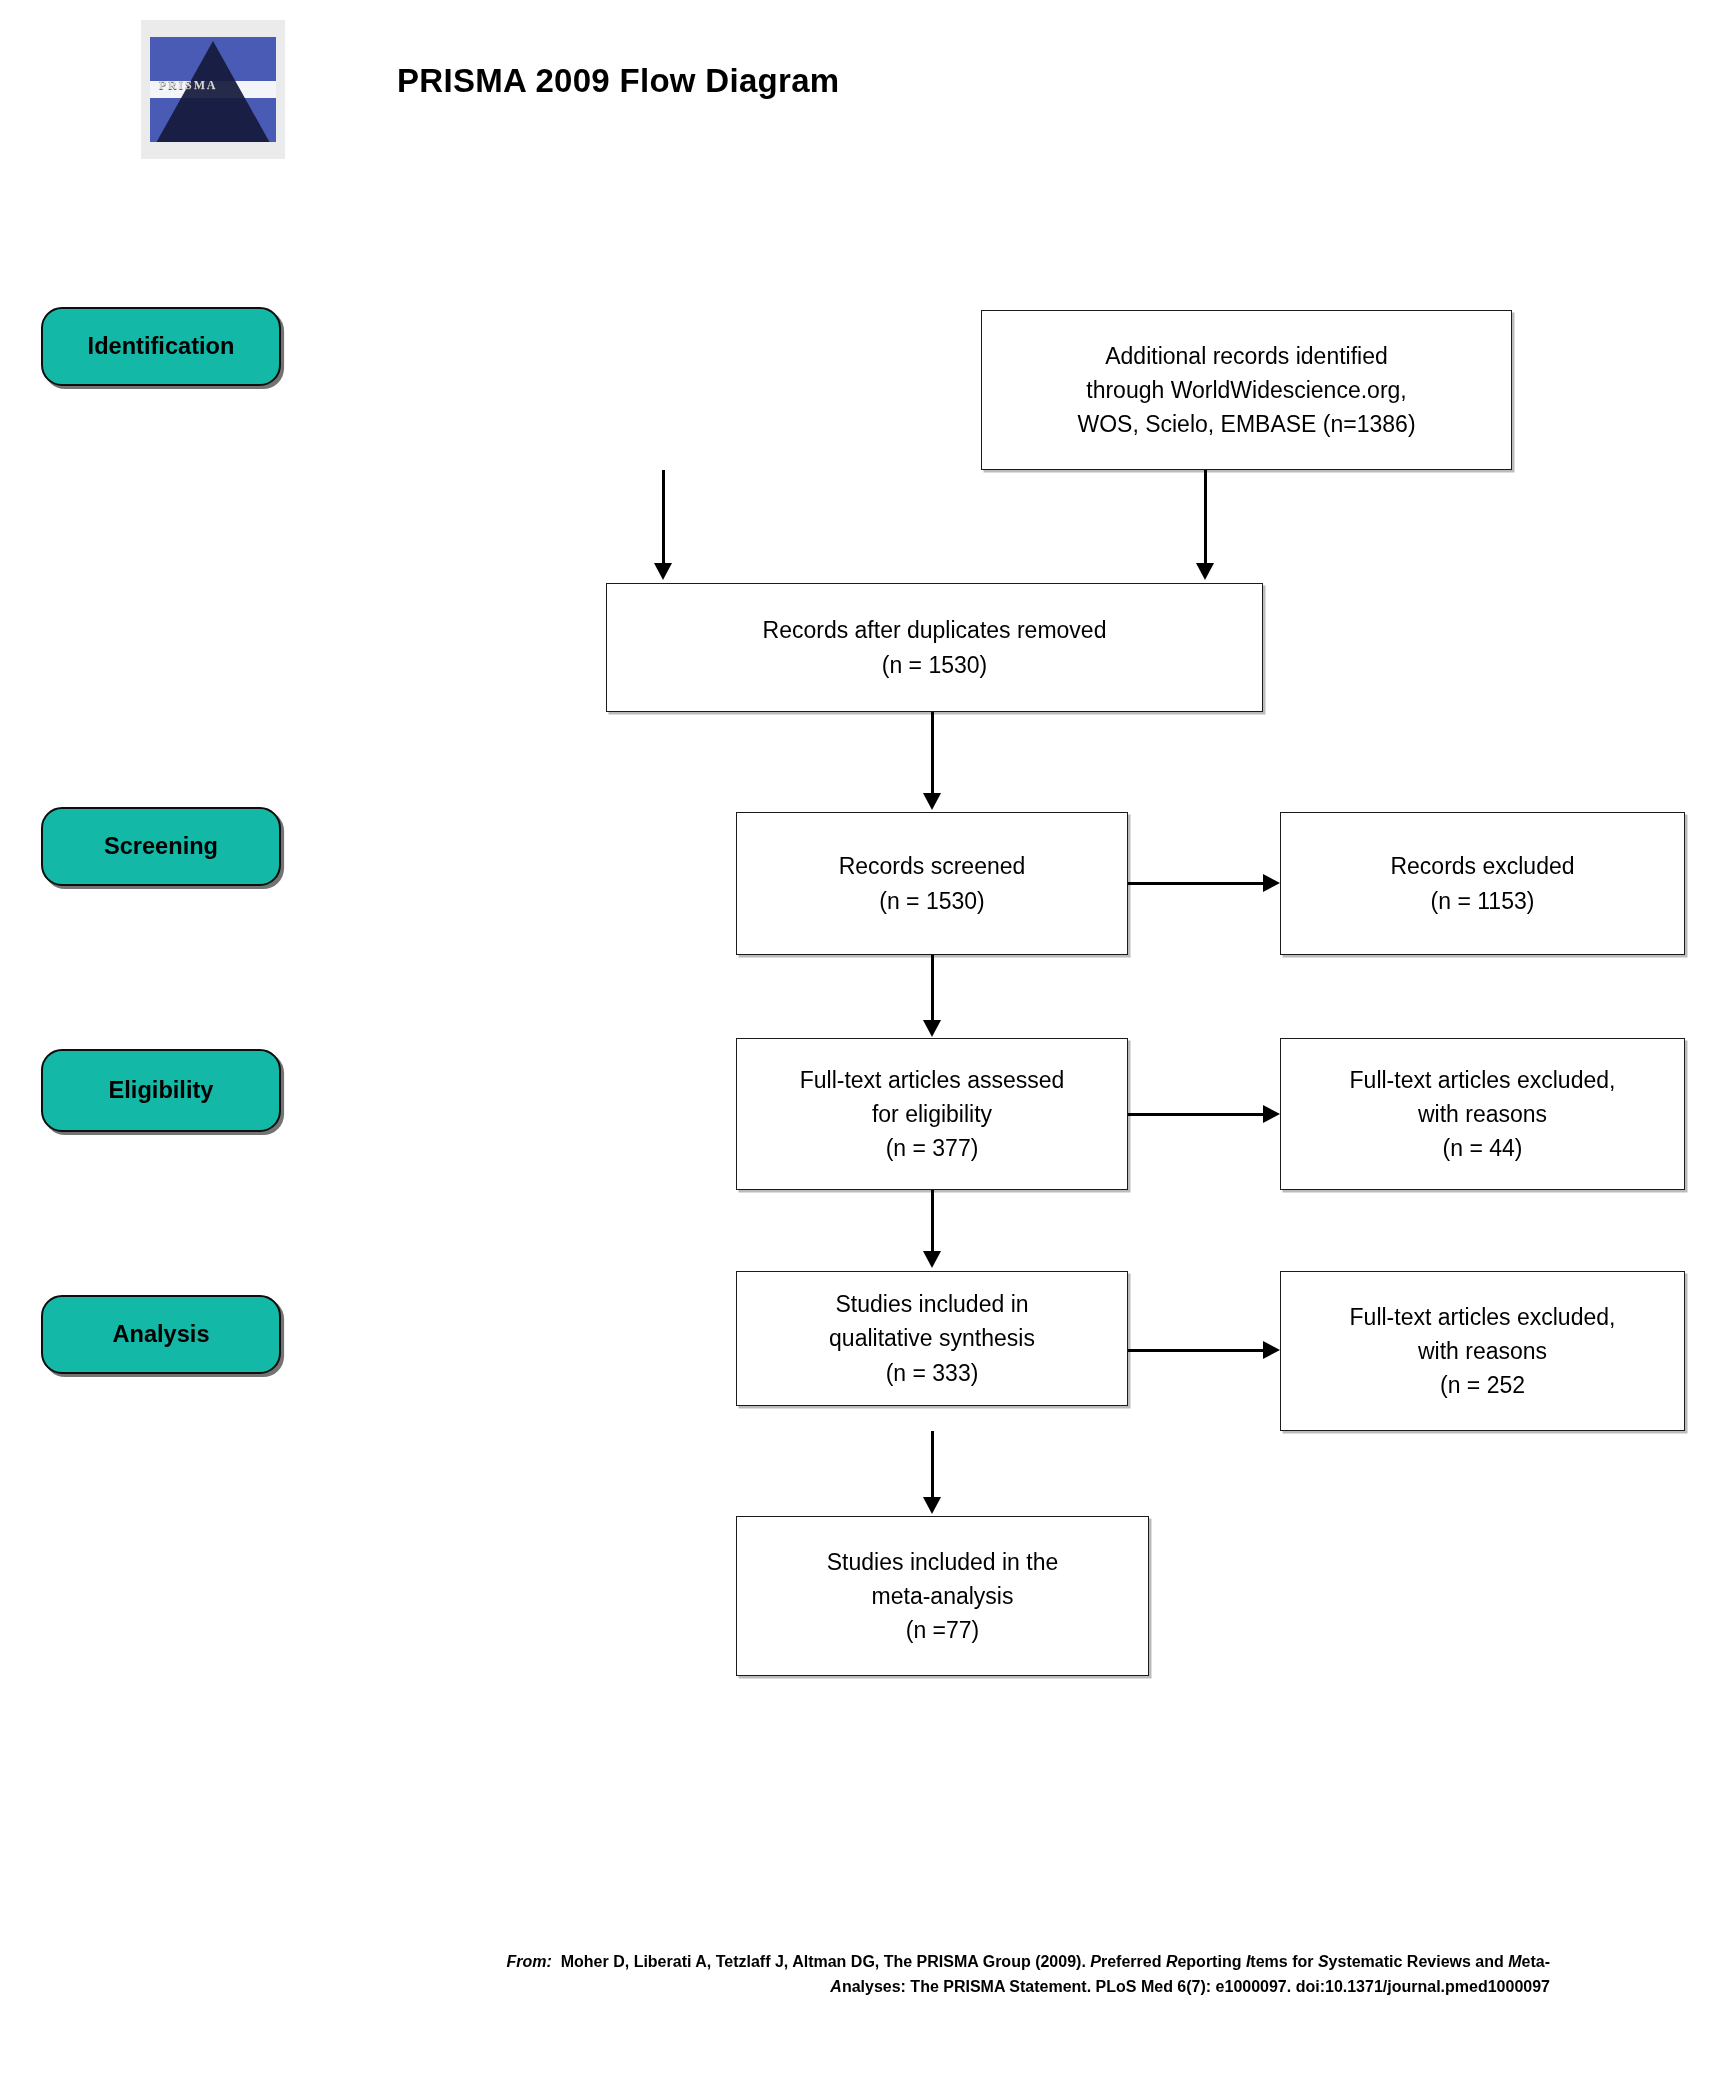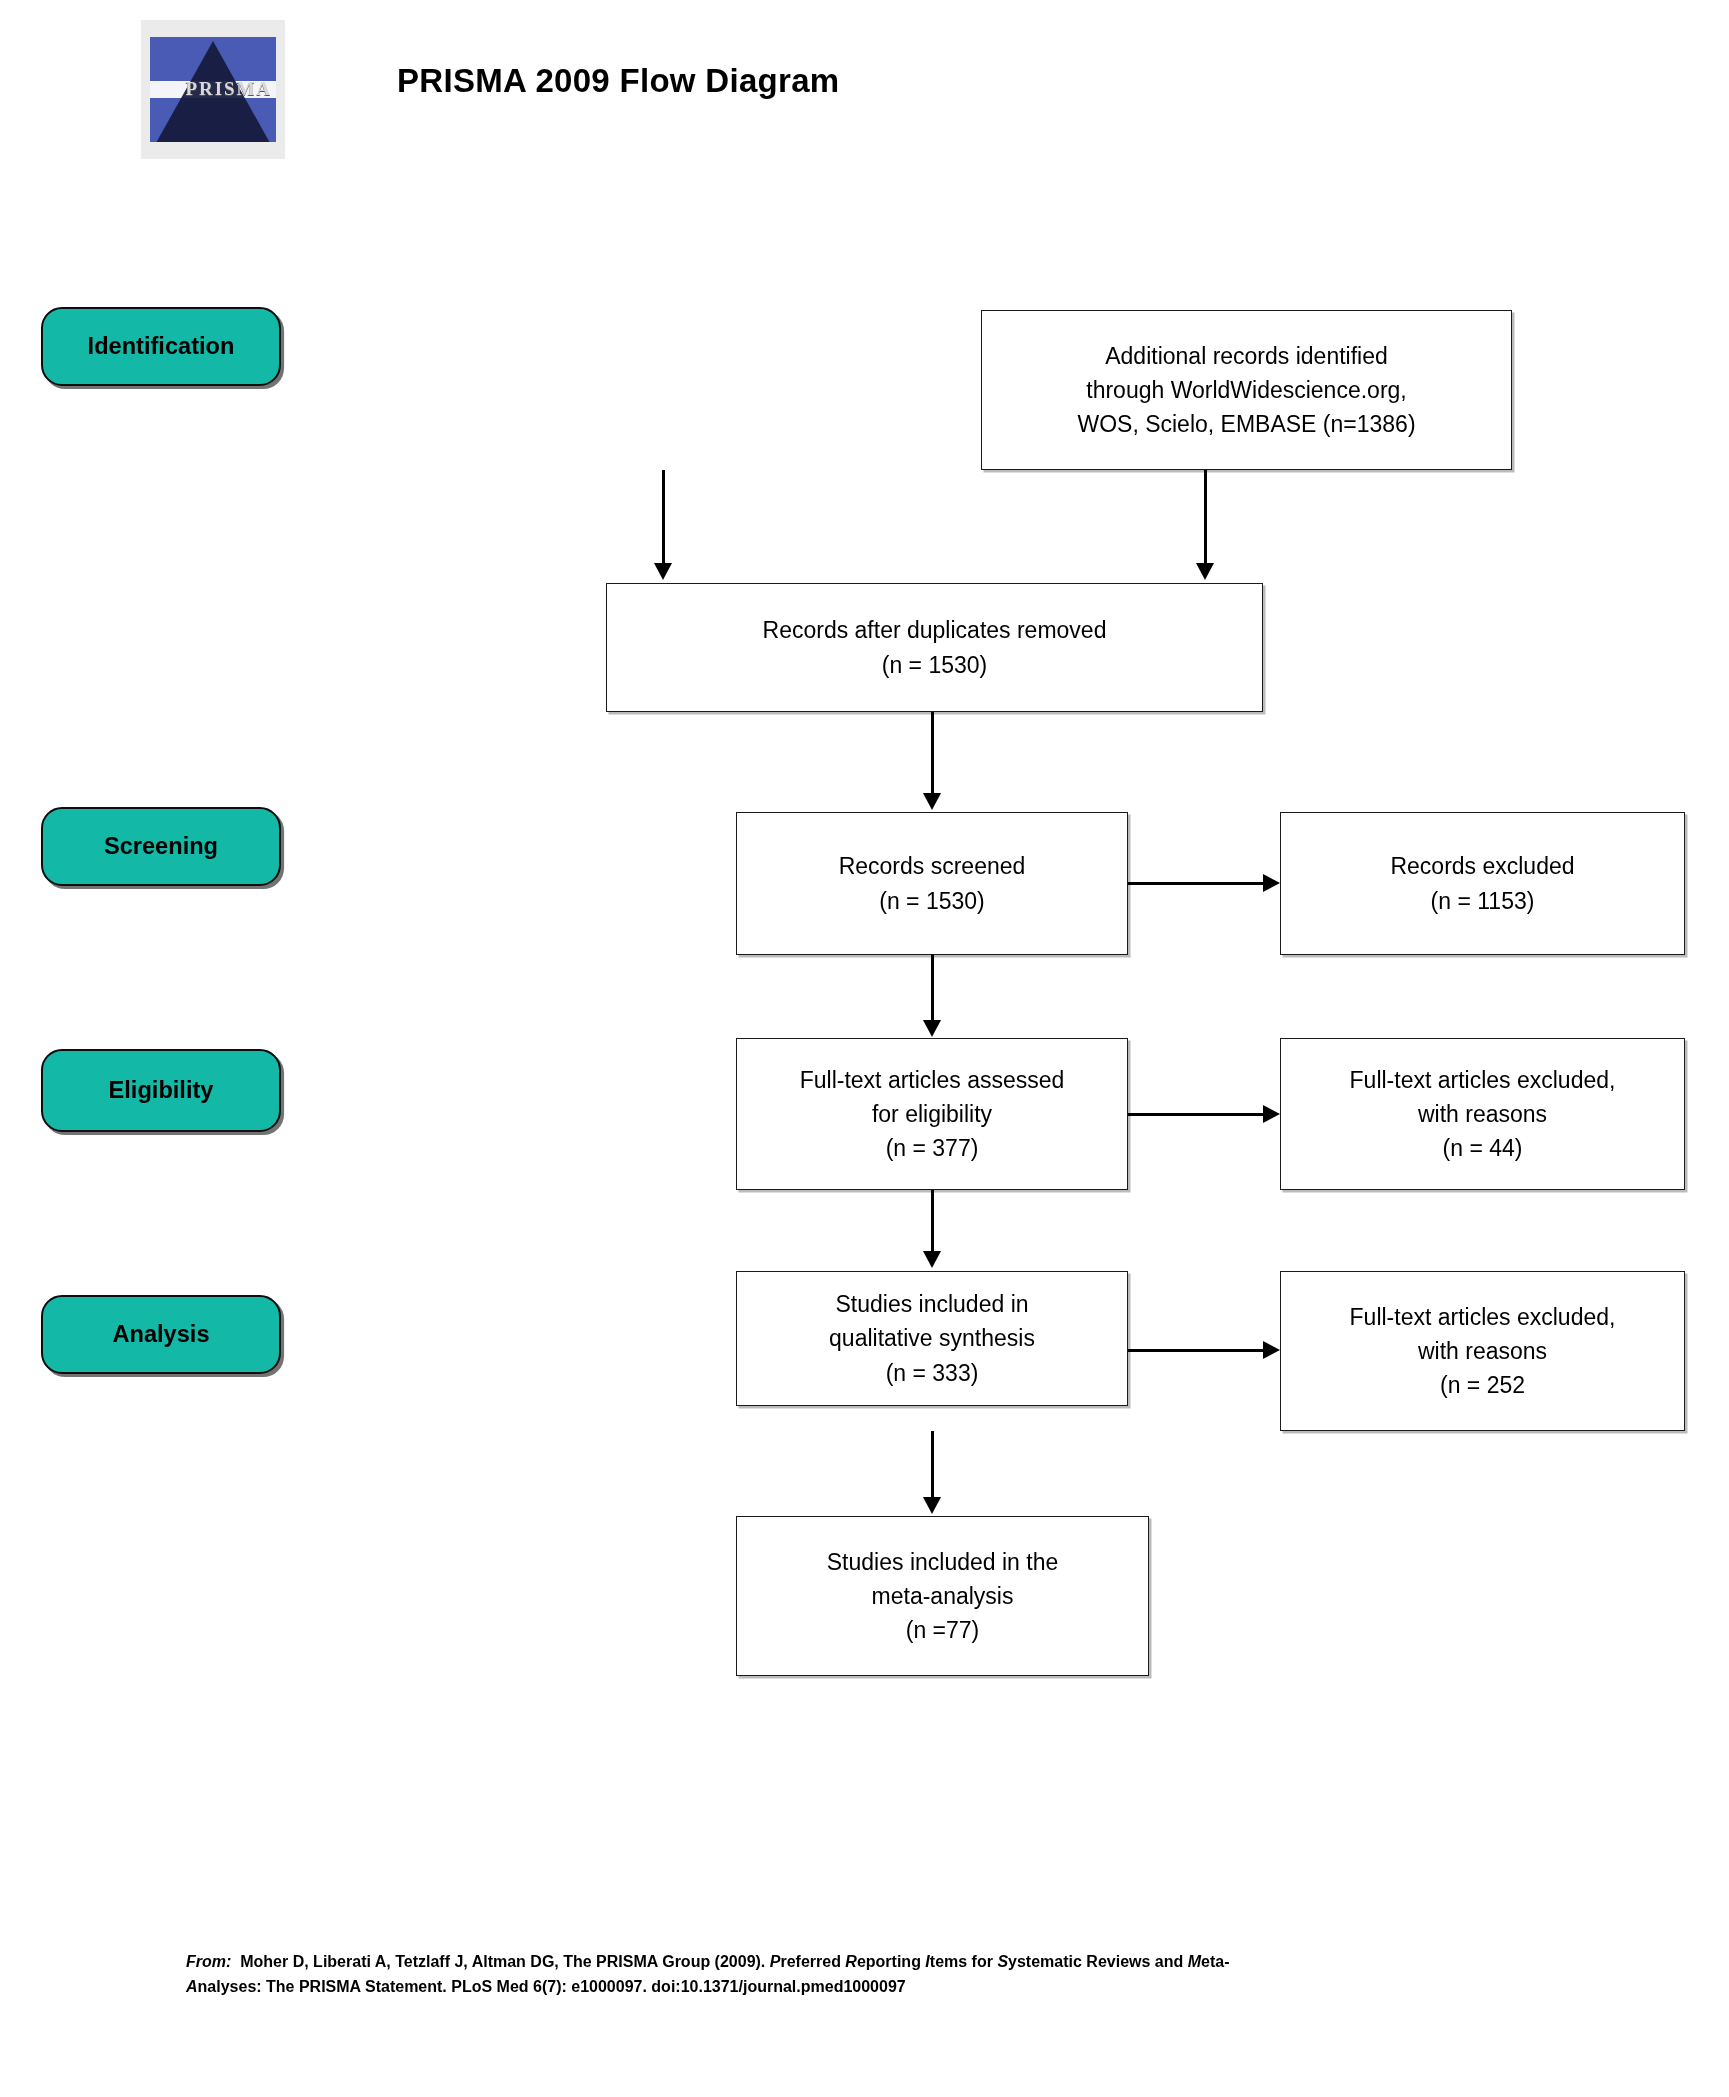--- a/index.html
+++ b/index.html
@@ -47,26 +47,25 @@
     top: 3.7px;
     width: 0;
     height: 0;
     border-left: 57px solid transparent;
     border-right: 57px solid transparent;
     border-bottom: 102px solid #151a3c;
     opacity: 0.93;
   }
   #logo-word {
     position: absolute;
-    left: 16px;
+    left: 9px;
     top: 41px;
     width: 126px;
-    text-align: center;
     font-family: "Liberation Serif", serif;
-    font-size: 19px;
+    font-size: 12px;
     letter-spacing: 1.9px;
     color: #d8d8d8;
     text-shadow: 0 0.6px 0 #555;
     font-weight: 700;
   }
   #page-title {
     position: absolute;
     left: 397px;
     top: 62px;
     font-size: 33px;
@@ -138,21 +137,21 @@
     border-bottom: 9.3px solid transparent;
     border-left: 17.4px solid #000;
   }
 
   
   #cite {
     position: absolute;
     left: 186px;
     top: 1950px;
     width: 1364px;
-    text-align: left;
+    text-align: right;
     font-size: 16px;
     line-height: 1.55;
     font-weight: 700;
     color: #000;
   }
   #cite i { font-style: italic; }
   #more {
     position: absolute;
     left: 0;
     top: 2038px;

